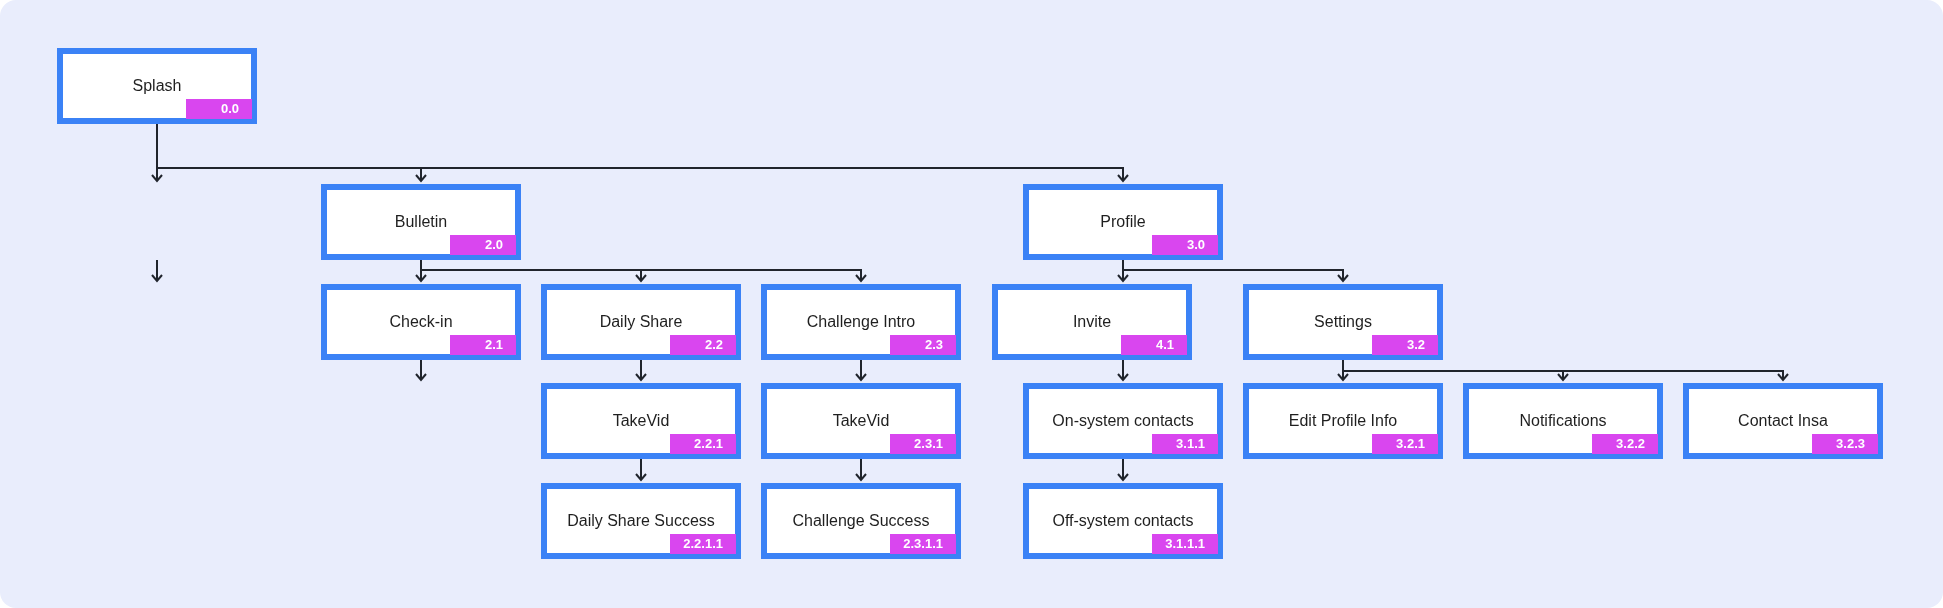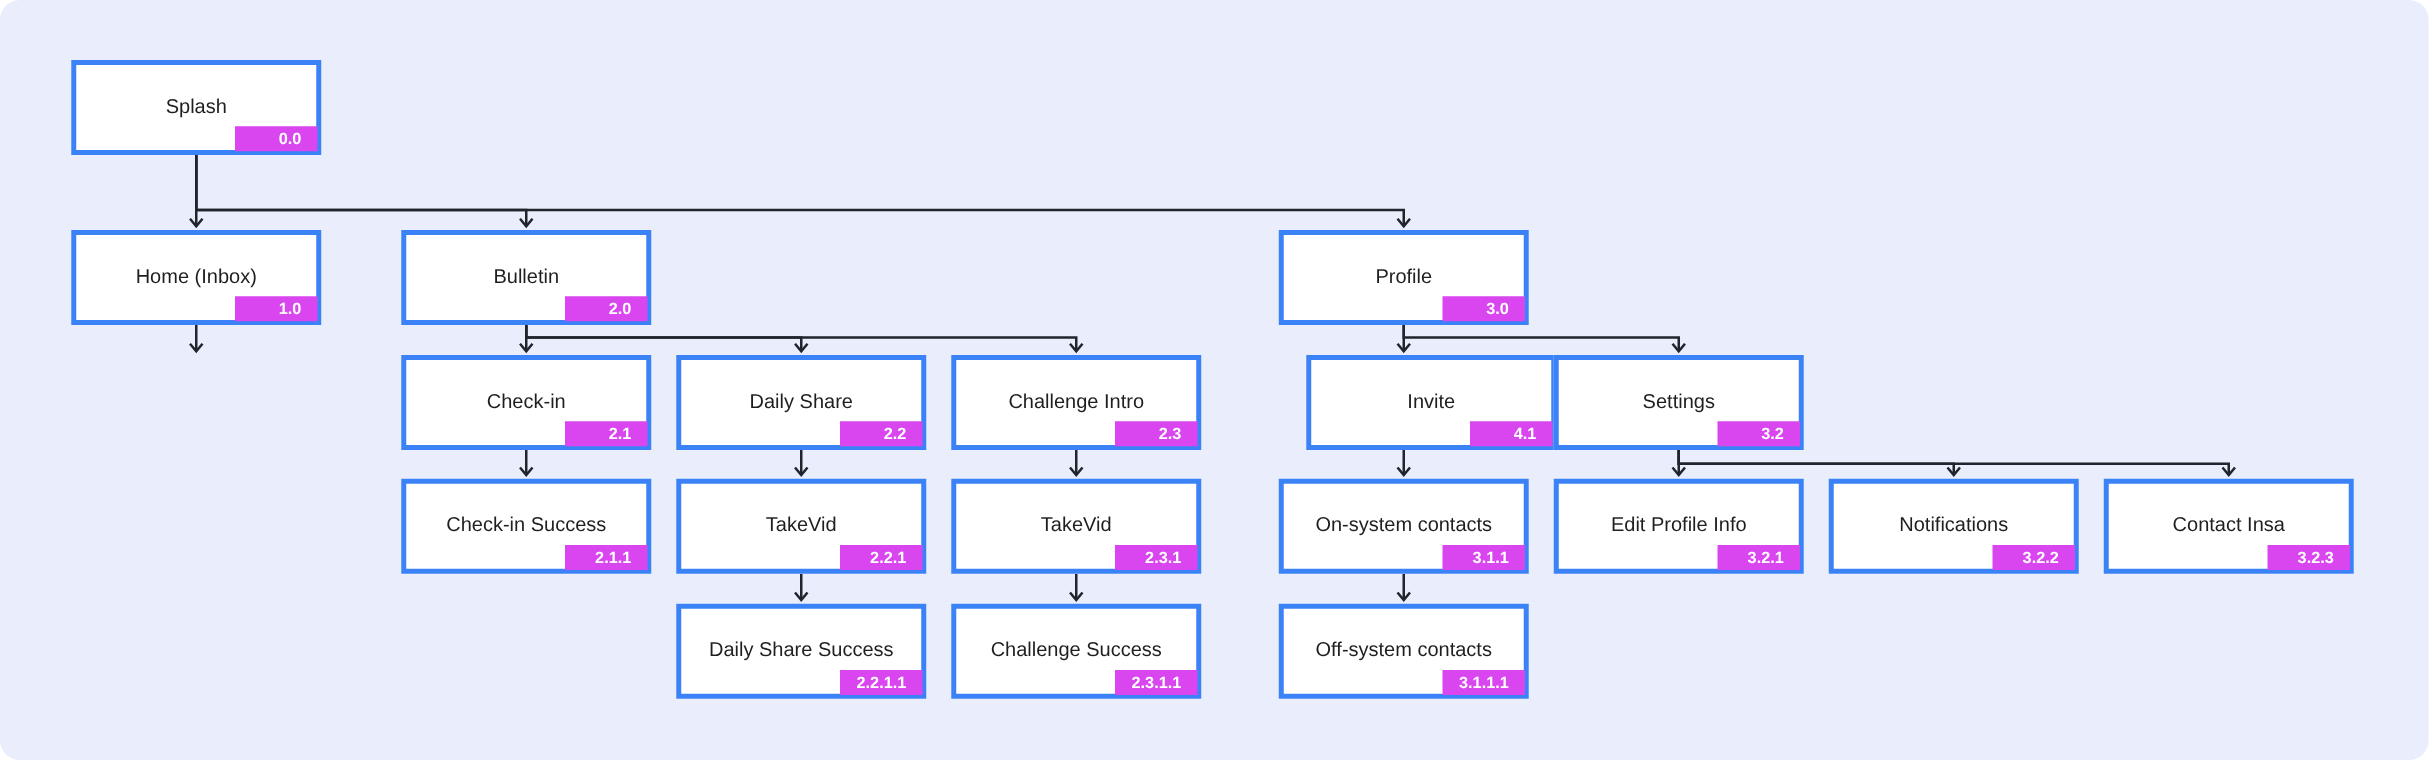--- a/index.html
+++ b/index.html
@@ -25,21 +25,21 @@
   .edge {
     fill: none;
     stroke: #20242c;
     stroke-width: 2;
   }
   .node {
     position: absolute;
     width: 200px;
     height: 76px;
     background: #ffffff;
-    border: 4px solid #3b82f6;
+    border: 6px solid #3b82f6;
     box-sizing: border-box;
     cursor: default;
   }
   .node .label {
     position: absolute;
     left: 0; right: 0; top: 0; bottom: 0;
     display: flex;
     align-items: center;
     justify-content: center;
     font-size: 16px;
@@ -91,40 +91,32 @@
     <path class="edge" marker-end="url(#arrow)" d="M1343 360 L1343 380" stroke="#20242c"></path>
     <path class="edge" marker-end="url(#arrow)" d="M1343 360 L1343 371 L1563 371 L1563 380" stroke="#20242c"></path>
     <path class="edge" marker-end="url(#arrow)" d="M1343 360 L1343 371 L1783 371 L1783 380" stroke="#20242c"></path>
   </svg>
 
   <div class="node" style="left:57px;  top:48px;">
     <span class="label">Splash</span>
     <span class="badge">0.0</span>
   </div>
 
-  <div class="node" style="left:57px;  top:184px;">
-    <span class="label">Home (Inbox)</span>
-    <span class="badge">1.0</span>
-  </div>
 
 
   <div class="node" style="left:321px; top:184px;padding-left:31px;">
     <span class="label">Bulletin</span>
     <span class="badge">2.0</span>
   </div>
 
   <div class="node" style="left:321px; top:284px;">
     <span class="label">Check-in</span>
     <span class="badge">2.1</span>
   </div>
 
-  <div class="node" style="left:321px; top:383px;">
-    <span class="label">Check-in Success</span>
-    <span class="badge">2.1.1</span>
-  </div>
 
   <div class="node" style="left:541px; top:284px;">
     <span class="label">Daily Share</span>
     <span class="badge">2.2</span>
   </div>
 
   <div class="node" style="left:541px; top:383px;">
     <span class="label">TakeVid</span>
     <span class="badge">2.2.1</span>
   </div>
@@ -147,21 +139,21 @@
   <div class="node" style="left:761px; top:483px;">
     <span class="label">Challenge Success</span>
     <span class="badge">2.3.1.1</span>
   </div>
 
   <div class="node" style="left:1023px; top:184px;">
     <span class="label">Profile</span>
     <span class="badge">3.0</span>
   </div>
 
-  <div class="node" style="left:1045px; top:284px;padding-left:24px;">
+  <div class="node" style="left:992px; top:284px;padding-left:24px;">
     <span class="label">Invite</span>
     <span class="badge">4.1</span>
   </div>
 
   <div class="node" style="left:1023px; top:383px;">
     <span class="label">On-system contacts</span>
     <span class="badge">3.1.1</span>
   </div>
 
   <div class="node" style="left:1023px; top:483px;">

